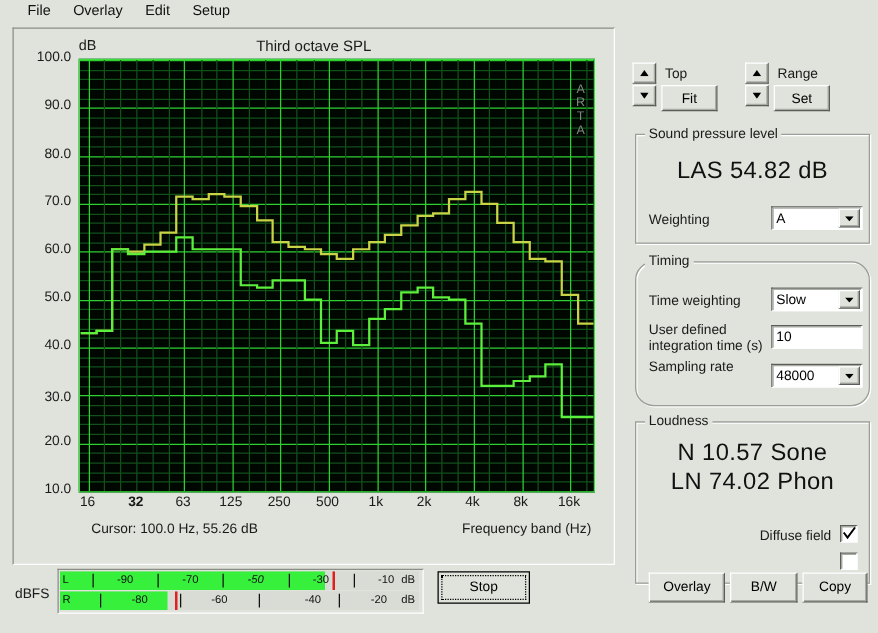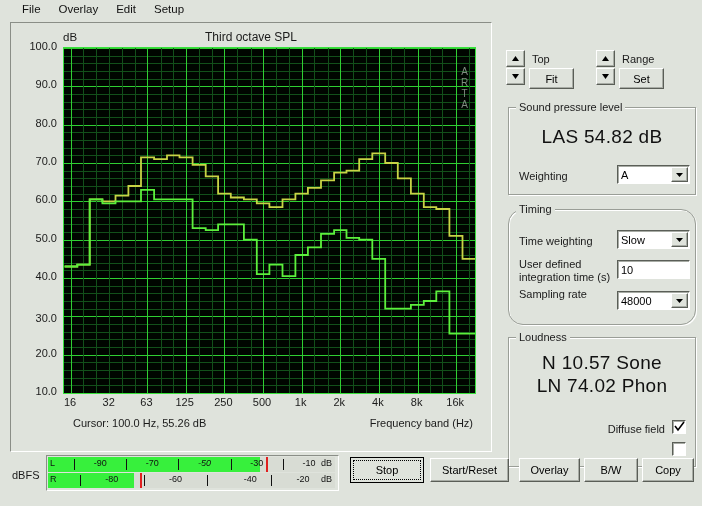--- a/index.html
+++ b/index.html
@@ -237,21 +237,21 @@
           <div class="ytick" style="top: 132px; left: 0px;">70.0</div>
           <div class="ytick" style="top: 170.333px; left: 0px;">60.0</div>
           <div class="ytick" style="top: 208.667px; left: 0px;">50.0</div>
           <div class="ytick" style="top: 247px; left: 0px;">40.0</div>
           <div class="ytick" style="top: 289px; left: 0px;">30.0</div>
           <div class="ytick" style="top: 323.667px; left: 0px;">20.0</div>
           <div class="ytick" style="top: 362px; left: 0px;">10.0</div>
         </div>
       <div id="xticks">
           <div class="xtick" style="left: 59.0491px; top: 373px;">16</div>
-          <div class="xtick" style="left: 97.7002px; top: 373px;">32</div>
+          <div class="xtick" style="left: 97.7002px; top: 373px; font-weight: bold;">32</div>
           <div class="xtick" style="left: 135.473px; top: 373px;">63</div>
           <div class="xtick" style="left: 173.68px; top: 373px;">125</div>
           <div class="xtick" style="left: 212.331px; top: 373px;">250</div>
           <div class="xtick" style="left: 250.982px; top: 373px;">500</div>
           <div class="xtick" style="left: 289.633px; top: 373px;">1k</div>
           <div class="xtick" style="left: 328.284px; top: 373px;">2k</div>
           <div class="xtick" style="left: 366.935px; top: 373px;">4k</div>
           <div class="xtick" style="left: 405.587px; top: 373px;">8k</div>
           <div class="xtick" style="left: 444.238px; top: 373px;">16k</div>
         </div>
@@ -385,17 +385,16 @@
         <div class="mlab" style="left: 191.333px; margin-left: 11px;">-40</div>
         <div class="mtick" style="left: 223.222px;"></div>
         <div class="mlab" style="left: 255.111px;">-20</div>
         <div class="peak" style="left: 91.84px;"></div>
       </div>
   </div>
 
   <div class="btn focused" style="position:absolute;left:350px;top:10px;width:72px;height:24px;">
     <span class="inner">Stop</span>
   </div>
-  <div class="btn" style="position:absolute;left:430px;top:11px;width:77px;height:22px;">Start/Reset</div>
   <div class="btn" style="position:absolute;left:519px;top:11px;width:59px;height:22px;">Overlay</div>
   <div class="btn" style="position:absolute;left:584px;top:11px;width:52px;height:22px;">B/W</div>
   <div class="btn" style="position:absolute;left:642px;top:11px;width:50px;height:22px;">Copy</div>
 </div>
 
 </body></html>

